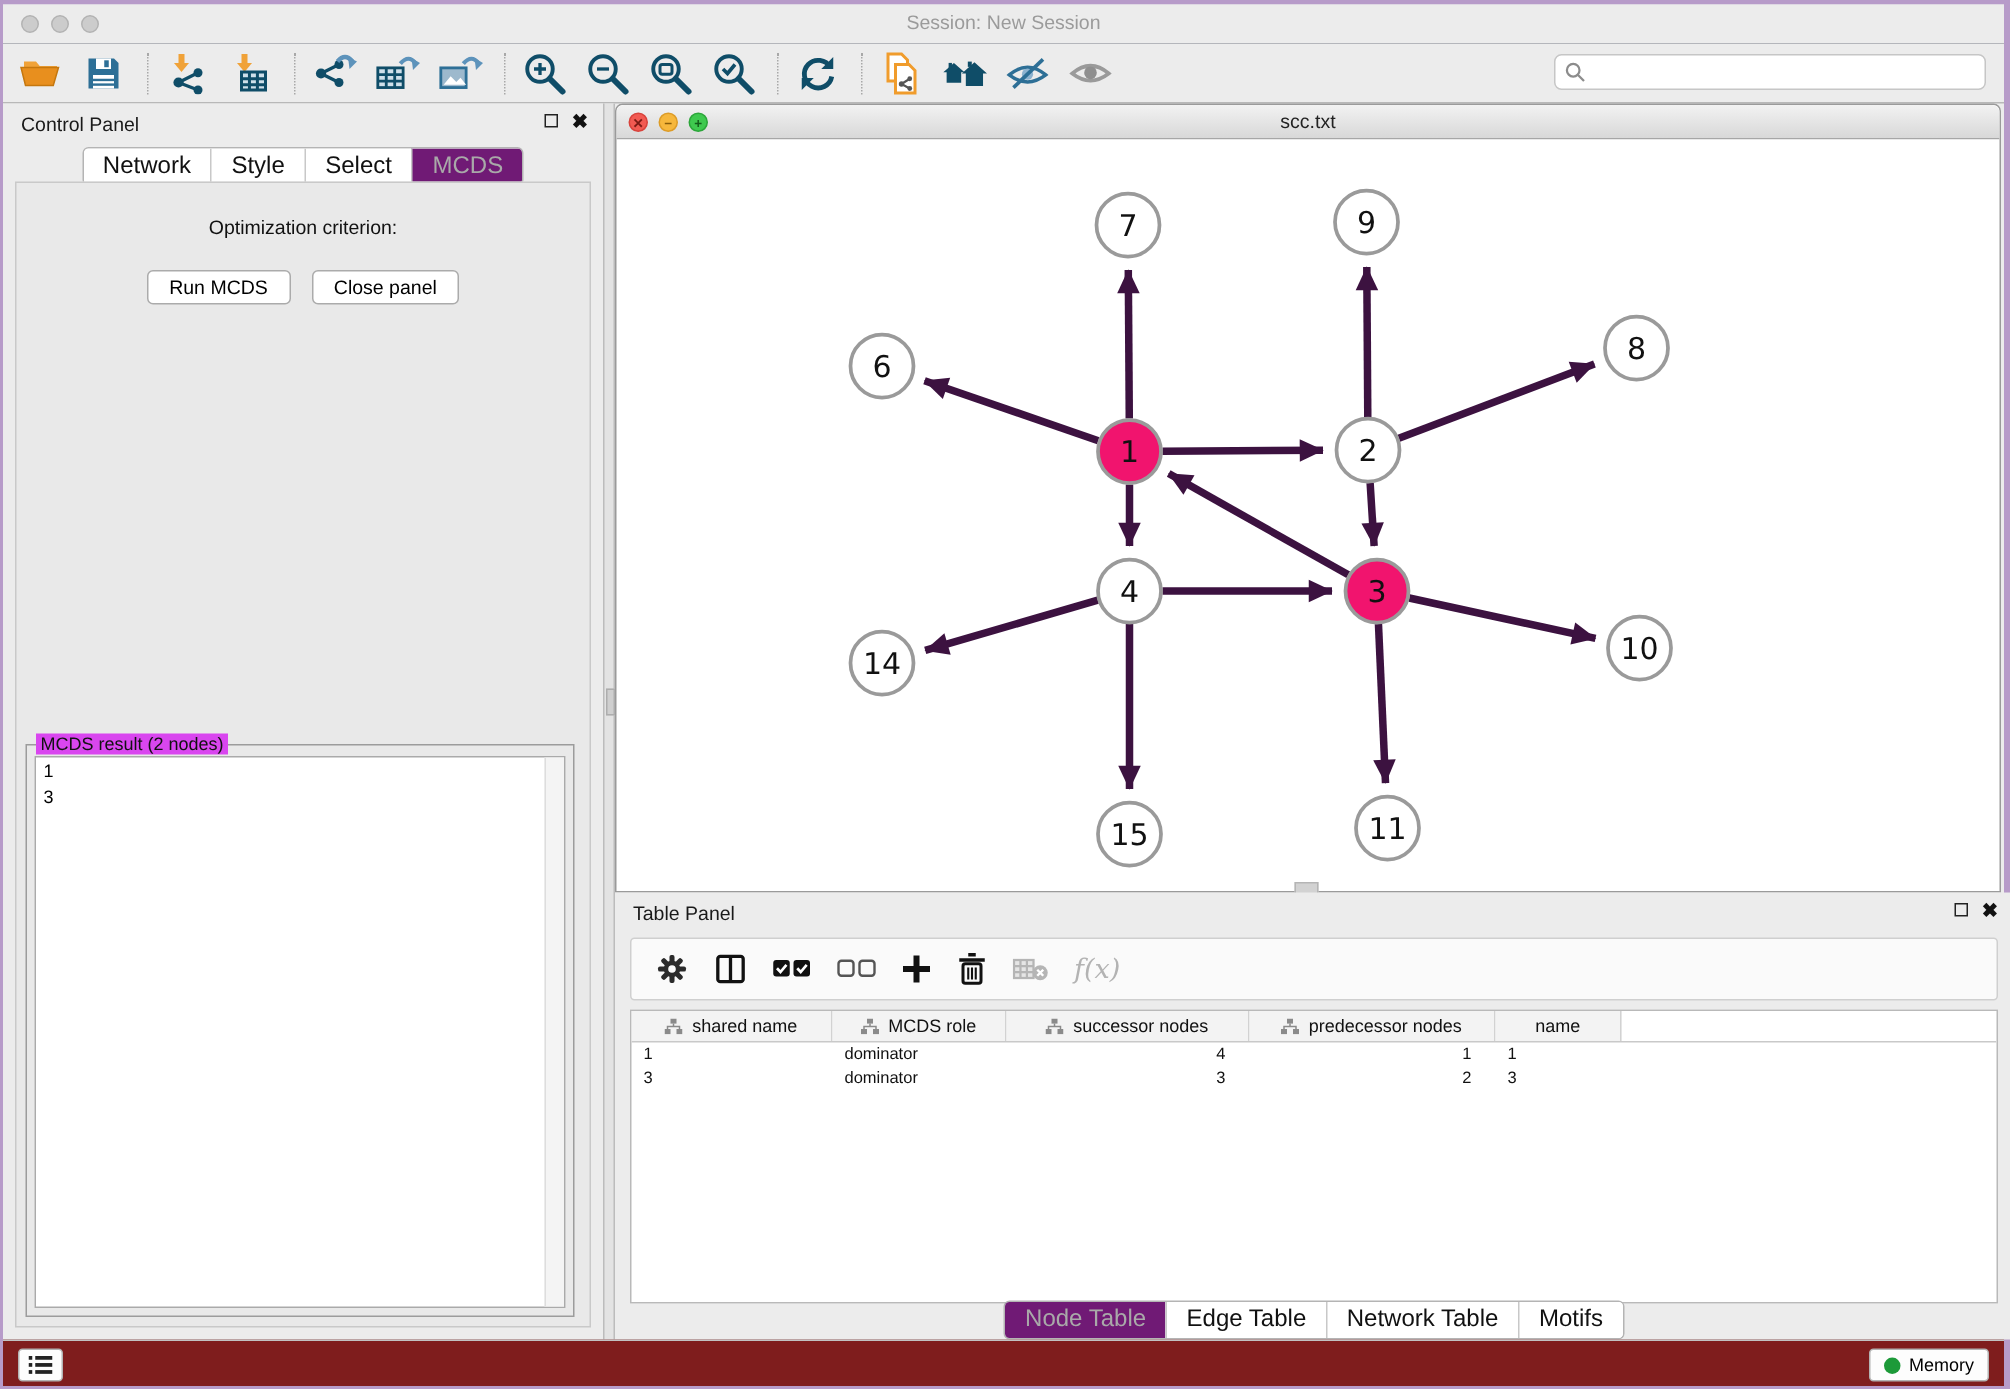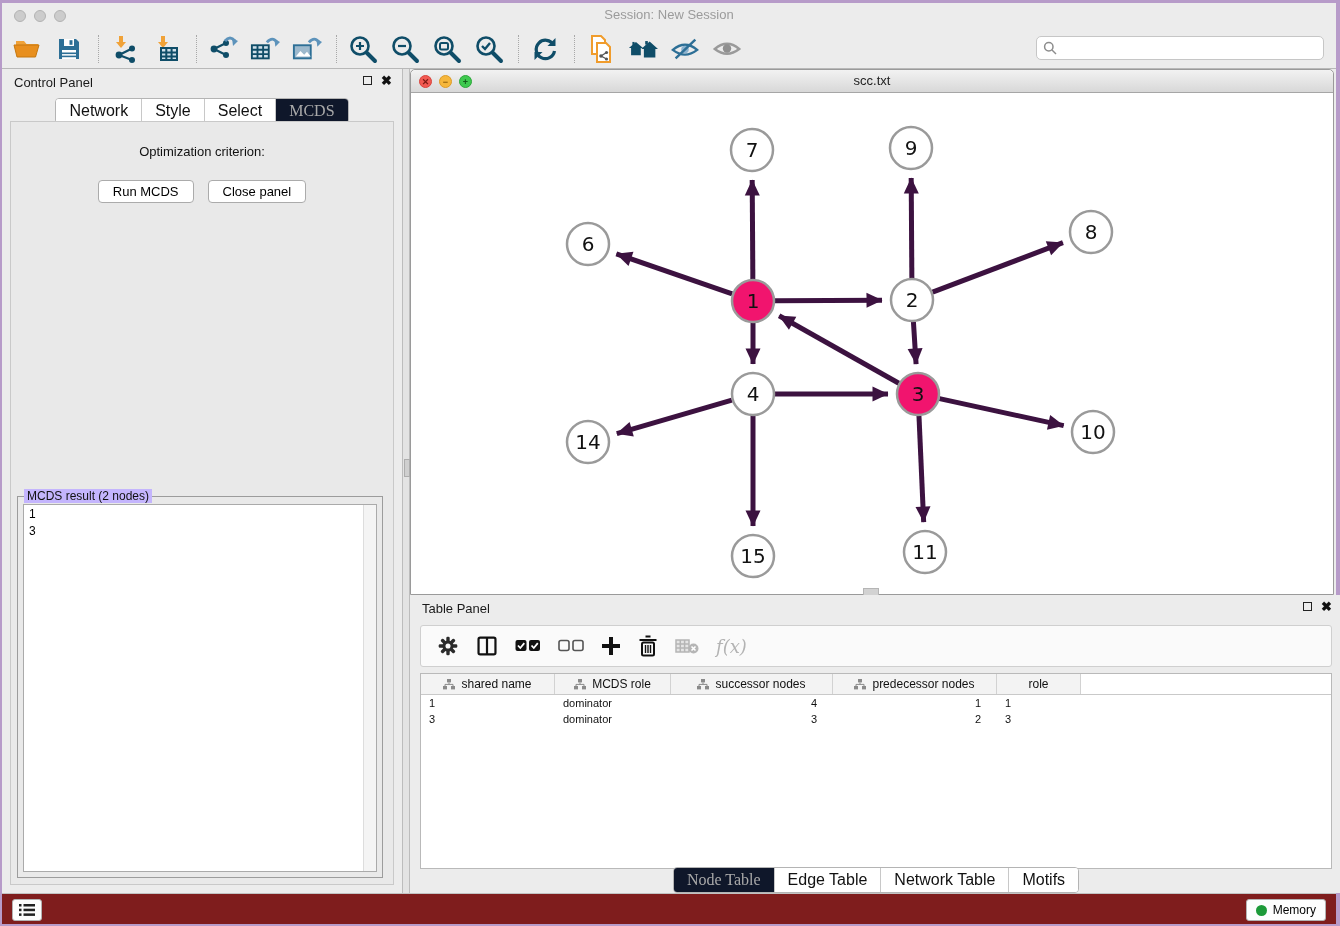--- a/index.html
+++ b/index.html
@@ -19,32 +19,32 @@
   
   .panel-header{height:26px;position:relative;}
   .panel-title{position:absolute;left:12px;top:6px;font-size:13px;color:#1a1a1a;}
   .panel-btns{position:absolute;right:10px;top:6px;display:flex;gap:9px;align-items:center;}
   .float-btn{width:9px;height:9px;border:1.5px solid #222;box-sizing:border-box;cursor:pointer;}
   .close-btn{font-size:13px;font-weight:bold;color:#111;line-height:11px;cursor:pointer;}
   
   .seg{display:inline-flex;border:1px solid #b4b4b4;border-radius:4px;overflow:hidden;background:#fff;}
   .seg-tab{padding:3px 13px;font-size:16px;color:#111;background:#fff;border-left:1px solid #c8c8c8;cursor:pointer;white-space:nowrap;}
   .seg-tab:first-child{border-left:none;}
-  .seg-tab.selected{background:#0f172a;color:#a9a9a9;font-family:Liberation Serif, serif;}
+  .seg-tab.selected{background:#701a75;color:#a9a9a9;}
   
   #control-panel{position:absolute;left:0;top:66px;width:400px;height:824px;background:#ececec;}
   #cp-tabs-wrap{text-align:center;margin-top:3px;}
   #cp-content{position:absolute;left:8px;right:8px;top:52px;bottom:8px;background:#e9e9e9;border:1px solid #c9c9c9;}
   .opt-label{text-align:center;margin-top:22px;font-size:13px;color:#111;}
   .dropdown{width:310px;height:23px;margin:9px auto 0;background:#fff;border:1px solid #b2b2b2;border-radius:4px;display:flex;align-items:center;padding-left:9px;box-sizing:border-box;font-size:13px;cursor:pointer;position:relative;}
   .dropdown .stepper{position:absolute;right:6px;top:4px;}
   .btn-row{display:flex;justify-content:center;gap:14px;margin-top:21px;}
   .mac-btn{background:#fff;border:1px solid #ababab;border-radius:4px;padding:3px 14px;font-size:13px;font-family:"Liberation Sans",sans-serif;cursor:pointer;}
   #result-fieldset{position:absolute;left:6px;right:10px;top:374px;bottom:6px;border:1px solid #9c9c9c;}
-  #result-legend{position:absolute;top:-8px;left:6px;background:#c4b5fd;padding:0 3px;font-size:12px;color:#111;}
+  #result-legend{position:absolute;top:-8px;left:6px;background:#d946ef;padding:0 3px;font-size:12px;color:#111;}
   #result-list{position:absolute;left:5px;right:5px;top:7px;bottom:5px;background:#fff;border:1px solid #aaa;font-size:12px;line-height:17px;padding:1px 0 0 5px;box-sizing:border-box;}
   #result-scroll{position:absolute;right:0;top:0;bottom:0;width:12px;background:#f4f4f4;border-left:1px solid #ddd;}
   
   #v-divider{position:absolute;left:400px;top:66px;width:8px;height:824px;background:#e3e3e3;border-left:1px solid #bcbcbc;border-right:1px solid #bcbcbc;box-sizing:border-box;cursor:col-resize;}
   #v-grip{position:absolute;left:1px;top:390px;width:4px;height:16px;background:#cfcfcf;border:1px solid #adadad;}
   
   #network-window{position:absolute;left:408px;top:66px;width:924px;height:526px;background:#fff;border:1px solid #9a9a9a;border-radius:5px 5px 0 0;box-sizing:border-box;}
   #nw-titlebar{position:absolute;left:0;top:0;right:0;height:22px;background:linear-gradient(#f2f2f2,#d8d8d8);border-bottom:1px solid #a6a6a6;border-radius:5px 5px 0 0;}
   #nw-titlebar .lights{top:5px;left:8px;gap:7px;}
   .nw-light{width:13px;height:13px;border-radius:50%;box-sizing:border-box;font-size:9px;font-weight:bold;display:flex;align-items:center;justify-content:center;cursor:pointer;}
@@ -469,21 +469,21 @@
                   <rect x="4" y="0" width="4" height="3.4"></rect>
                   <rect x="0" y="7" width="4" height="3.4"></rect>
                   <rect x="8" y="7" width="4" height="3.4"></rect>
                 </g>
                 <path d="M6 3.4v2M2 7V5.4h8V7" stroke="#8a8a8a" stroke-width="1" fill="none"></path>
               </svg>
             </span>
             <span>predecessor nodes</span>
           </div>
           <div class="th-cell" style="width: 84px;">
-            <span>role</span>
+            <span>name</span>
           </div>
         </div>
       <div id="tbl-body">
           <div class="tbl-row">
             <div class="td-cell" style="width: 134px; text-align: left; padding: 0px 0px 0px 8px;">1</div>
             <div class="td-cell" style="width: 116px; text-align: left; padding: 0px 0px 0px 8px;">dominator</div>
             <div class="td-cell" style="width: 162px; text-align: right; padding: 0px 16px 0px 0px;">4</div>
             <div class="td-cell" style="width: 164px; text-align: right; padding: 0px 16px 0px 0px;">1</div>
             <div class="td-cell" style="width: 84px; text-align: left; padding: 0px 0px 0px 8px;">1</div>
           </div>

